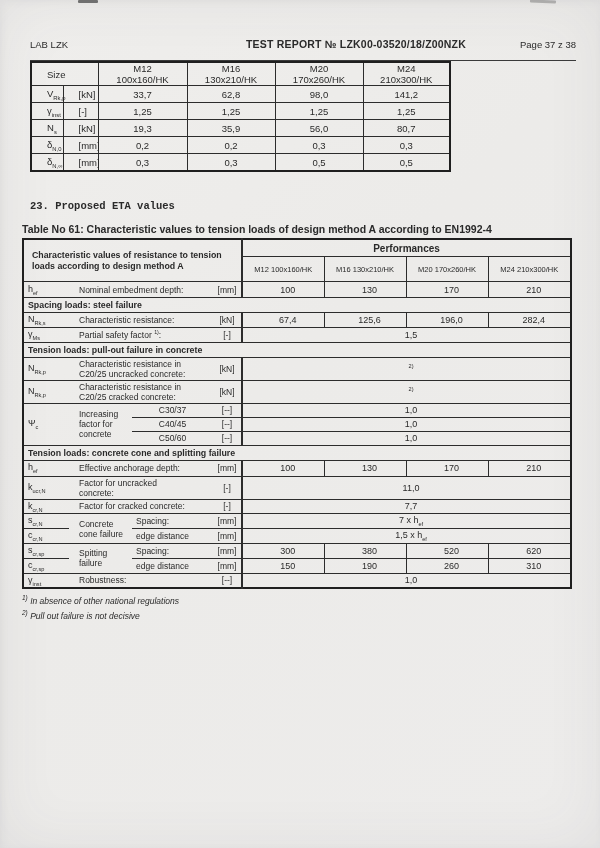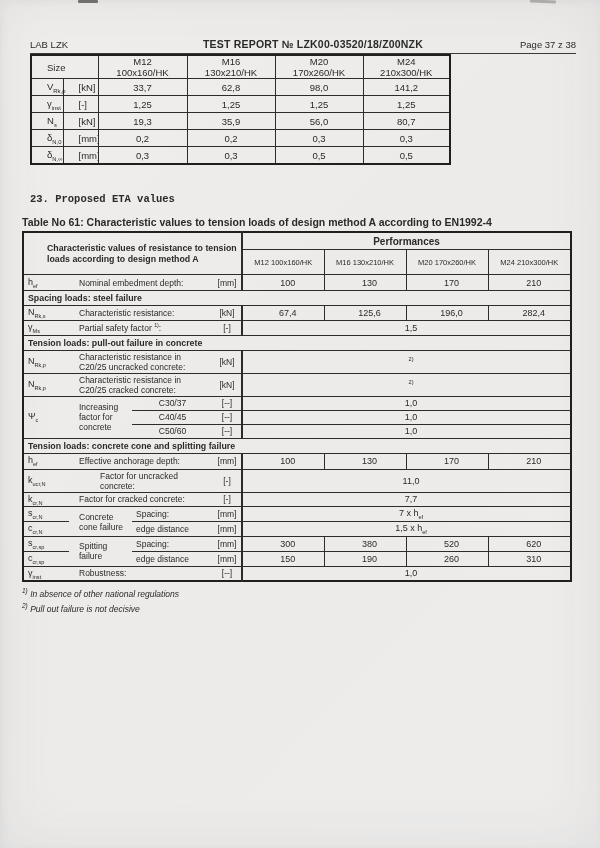--- a/index.html
+++ b/index.html
@@ -16,23 +16,23 @@
     background:linear-gradient(135deg,#efeeec 0%,#ecebe9 45%,#edeceb 100%);
     box-shadow:inset 0 0 60px rgba(70,70,80,0.07), inset 2px 2px 8px rgba(60,60,70,0.05);
   }
   .artifact{position:absolute;background:#4a4a4a;border-radius:1px;}
   .a1{left:78px;top:0;width:20px;height:3px;opacity:.75;}
   .a2{left:530px;top:0;width:26px;height:3px;opacity:.35;transform:rotate(2deg);}
 
   .content{position:absolute;left:30px;top:38px;width:546px;}
 
   
-  .hdr{display:flex;align-items:flex-end;border-bottom:1.5px solid #3a3a3a;padding-bottom:3px;}
+  .hdr{display:flex;align-items:flex-end;border-bottom:1.5px solid #3a3a3a;padding-bottom:10px;}
   .hdr .lab{font-size:9.5px;width:130px;}
-  .hdr .title{font-size:10.5px;font-weight:bold;flex:1;text-align:center;letter-spacing:.2px;}
+  .hdr .title{font-size:10.5px;font-weight:bold;flex:1;text-align:right;letter-spacing:.2px;}
   .hdr .pg{font-size:9.5px;width:110px;text-align:right;}
 
   
   .t60-title{font-size:10.5px;font-weight:bold;margin-top:23px;margin-bottom:3px;}
   table{border-collapse:collapse;table-layout:fixed;}
   .t60{width:419px;border:2px solid #1f1f1f;}
   .t60 td{border:1px solid #2c2c2c;font-size:9.5px;height:16px;padding:0 15px;vertical-align:middle;}
   .t60 tr.h60 td{height:18px;}
   .t60 .l{text-align:left;}
   .t60 .c{text-align:center;}
@@ -43,34 +43,34 @@
   .sec23{font-size:10.5px;font-weight:bold;margin-top:28px;font-family:Liberation Mono, monospace;}
   .t61-title{font-size:10.5px;font-weight:bold;margin-top:11px;margin-bottom:3px;margin-left:-8px;}
 
   
   .t61{width:548px;border:2px solid #1f1f1f;margin-left:-8px;}
   .t61 td{
     border-top:1px solid #2c2c2c;border-bottom:1px solid #2c2c2c;
     border-left:none;border-right:none;
     font-size:8.5px;padding:1px 3px;height:11px;vertical-align:middle;
   }
-  .t61 .corner{font-weight:bold;font-size:8.8px;border-right:2px solid #2c2c2c;padding-left:23px;line-height:1.25;}
+  .t61 .corner{font-weight:bold;font-size:8.8px;border-right:2px solid #2c2c2c;padding-left:8px;line-height:1.25;}
   .t61 .perfh{font-weight:bold;font-size:10px;text-align:center;height:14px;}
   .t61 tr.sizes td{height:22px;font-size:7.5px;text-align:center;border-bottom:1.5px solid #2c2c2c;}
   .t61 .v{border-left:1px solid #2c2c2c;border-right:1px solid #2c2c2c;}
   .t61 .pd{border-left:2px solid #2c2c2c;}
   .t61 .sec{font-weight:bold;font-size:8.8px;text-align:left;padding-left:4px;height:12px;}
   .t61 .sym{padding-left:4px;font-size:9px;}
   .t61 .lbl{padding-left:10px;}
   .t61 .lbl2{padding-left:4px;}
   .t61 .grade{text-align:center;}
   .t61 .unit{text-align:center;}
   .t61 .c{text-align:center;font-size:9px;padding-left:12px;}
   .t61 .grp{padding-left:10px;line-height:1.2;}
-  .w90{display:inline-block;max-width:90px;margin-left:21px;}
+  .w90{display:inline-block;max-width:90px;}
   .hef-row td{height:13px;}
 
   
   .fnotes{margin-left:-8px;margin-top:4px;}
   .fn{font-size:8.5px;font-style:italic;line-height:1.45;}
   .fn sup{font-size:6.5px;}
 </style>
 </head>
 <body>
 

